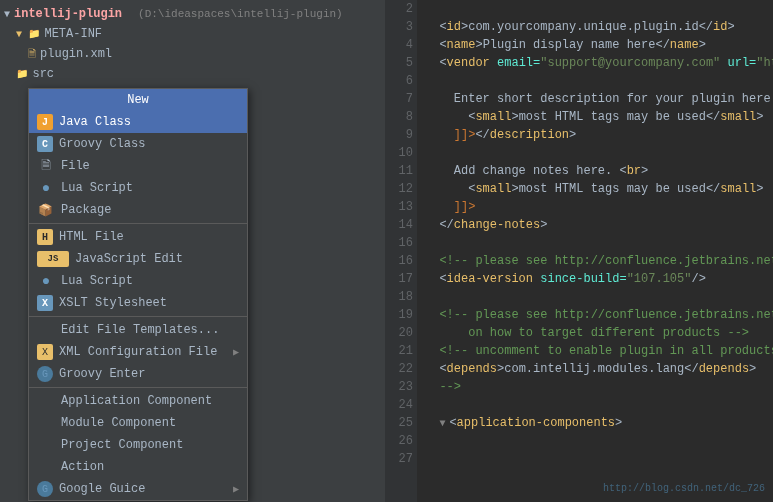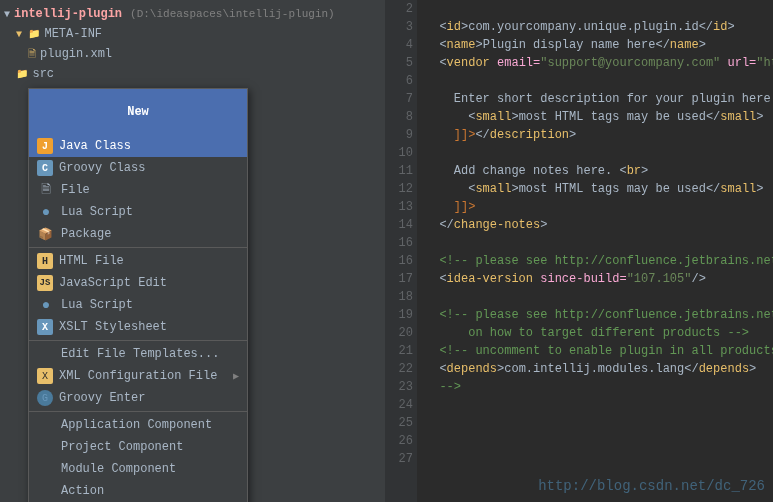--- a/index.html
+++ b/index.html
@@ -53,23 +53,23 @@
       width: 220px;
       background: #3c3f41;
       border: 1px solid #5a5a5a;
       box-shadow: 2px 2px 8px rgba(0,0,0,0.5);
       z-index: 100;
     }
 
     .menu-header {
       background: #4b6eaf;
       color: #ffffff;
-      font-weight: bold;
-      font-size: 12px;
-      padding: 16px 8px;
+      font-weight: normal;
+      font-size: 12px;
+      padding: 4px 8px;
       text-align: center;
     }
 
     .menu-item {
       display: flex;
       align-items: center;
       padding: 3px 8px;
       cursor: pointer;
       font-size: 12px;
       color: #a9b7c6;
@@ -151,50 +151,50 @@
     .code-line {
       height: 18px;
       line-height: 18px;
       white-space: pre;
       color: #a9b7c6;
     }
 
     
     .xml-tag { color: #e8bf6a; }
     .xml-bracket { color: #a9b7c6; }
-    .xml-attr { color: #f9a8d4; }
+    .xml-attr { color: #5eead4; }
     .xml-attr-val { color: #6a8759; }
     .xml-comment { color: #629755; }
 
     .fold-icon {
       display: inline-block;
       width: 10px;
       color: #808080;
       font-size: 10px;
       cursor: pointer;
     }
 
     .watermark {
       position: absolute;
       bottom: 8px;
       right: 8px;
       color: #4a7a9b;
-      font-size: 14px;
+      font-size: 10px;
       opacity: 0.7;
     }
   </style>
 </head>
 <body>
 
 <div class="left-panel">
   <div class="project-tree">
     <div class="tree-item">
       <span class="tree-icon">▼</span>
       <span style="color:#fca5a5; font-weight:bold;">intellij-plugin</span>
-      <span style="color:#808080; font-size:11px; margin-left:8px;">(D:\ideaspaces\intellij-plugin)</span>
+      <span style="color:#808080; font-size:11px; margin-left:16px;">(D:\ideaspaces\intellij-plugin)</span>
     </div>
     <div class="tree-item indent-1">
       <span class="tree-icon" style="color:#e8bf6a;">▼ 📁</span>
       <span>META-INF</span>
     </div>
     <div class="tree-item indent-2">
       <span class="tree-icon" style="color:#e8bf6a;">🗎</span>
       <span>plugin.xml</span>
     </div>
     <div class="tree-item indent-1">
@@ -227,21 +227,21 @@
       <span>Package</span>
     </div>
 
     <div class="menu-separator"></div>
 
     <div class="menu-item">
       <span class="menu-item-icon" style="color:#e8bf6a;font-size:10px;font-weight:bold;background:#e8bf6a;color:#2b2b2b;border-radius:2px;width:16px;height:16px;display:flex;align-items:center;justify-content:center;">H</span>
       <span>HTML File</span>
     </div>
     <div class="menu-item">
-      <span class="menu-item-icon" style="color:#e8bf6a;font-size:9px;font-weight:bold;background:#e8bf6a;color:#2b2b2b;border-radius:2px;width:16px;height:16px;display:flex;align-items:center;justify-content:center;">JS</span>
+      <span class="menu-item-icon" style="color:#e8bf6a;font-size:9px;font-weight:bold;background:#e8bf6a;color:#2b2b2b;border-radius:2px;width:32px;height:16px;display:flex;align-items:center;justify-content:center;">JS</span>
       <span>JavaScript Edit</span>
     </div>
     <div class="menu-item">
       <span class="menu-item-icon" style="color:#6897bb;font-size:14px;">●</span>
       <span>Lua Script</span>
     </div>
     <div class="menu-item">
       <span class="menu-item-icon" style="color:#6897bb;font-size:10px;font-weight:bold;background:#6897bb;color:#fff;border-radius:2px;width:16px;height:16px;display:flex;align-items:center;justify-content:center;">X</span>
       <span>XSLT Stylesheet</span>
     </div>
@@ -261,24 +261,24 @@
       <span class="menu-item-icon" style="color:#6897bb;background:#4a7a9b;border-radius:50%;width:16px;height:16px;display:flex;align-items:center;justify-content:center;font-size:10px;">G</span>
       <span>Groovy Enter</span>
     </div>
 
     <div class="menu-separator"></div>
 
     <div class="menu-item menu-item-indent">
       <span>Application Component</span>
     </div>
     <div class="menu-item menu-item-indent">
+      <span>Module Component</span>
+    </div>
+    <div class="menu-item menu-item-indent">
       <span>Project Component</span>
-    </div>
-    <div class="menu-item menu-item-indent">
-      <span>Module Component</span>
     </div>
     <div class="menu-item menu-item-indent">
       <span>Action</span>
     </div>
     <div class="menu-item">
       <span class="menu-item-icon" style="color:#6897bb;background:#4a7a9b;border-radius:50%;width:16px;height:16px;display:flex;align-items:center;justify-content:center;font-size:10px;">G</span>
       <span>Google Guice</span>
       <span class="menu-item-arrow">▶</span>
     </div>
   </div>
@@ -330,16 +330,17 @@
       <div class="code-line">&nbsp;</div>
       <div class="code-line">  <span class="xml-comment">&lt;!-- please see http://confluence.jetbrains.net/display...</span></div>
       <div class="code-line">  <span class="xml-bracket">&lt;</span><span class="xml-tag">idea-version</span> <span class="xml-attr">since-build=</span><span class="xml-attr-val">"107.105"</span><span class="xml-bracket">/&gt;</span></div>
       <div class="code-line">&nbsp;</div>
       <div class="code-line">  <span class="xml-comment">&lt;!-- please see http://confluence.jetbrains.net/display...</span></div>
       <div class="code-line">  <span class="xml-comment">    on how to target different products --&gt;</span></div>
       <div class="code-line">  <span class="xml-comment">&lt;!-- uncomment to enable plugin in all products</span></div>
       <div class="code-line">  <span class="xml-bracket">&lt;</span><span class="xml-tag">depends</span><span class="xml-bracket">&gt;</span>com.intellij.modules.lang<span class="xml-bracket">&lt;/</span><span class="xml-tag">depends</span><span class="xml-bracket">&gt;</span></div>
       <div class="code-line">  <span class="xml-comment">--&gt;</span></div>
       <div class="code-line">&nbsp;</div>
+      <div class="code-line">  <span class="fold-icon">▼</span><span class="xml-bracket">&lt;</span><span class="xml-tag">application-components</span><span class="xml-bracket">&gt;</span></div>
     </div>
   </div>
   <div class="watermark">http://blog.csdn.net/dc_726</div>
 </div>
 
 </body></html>

